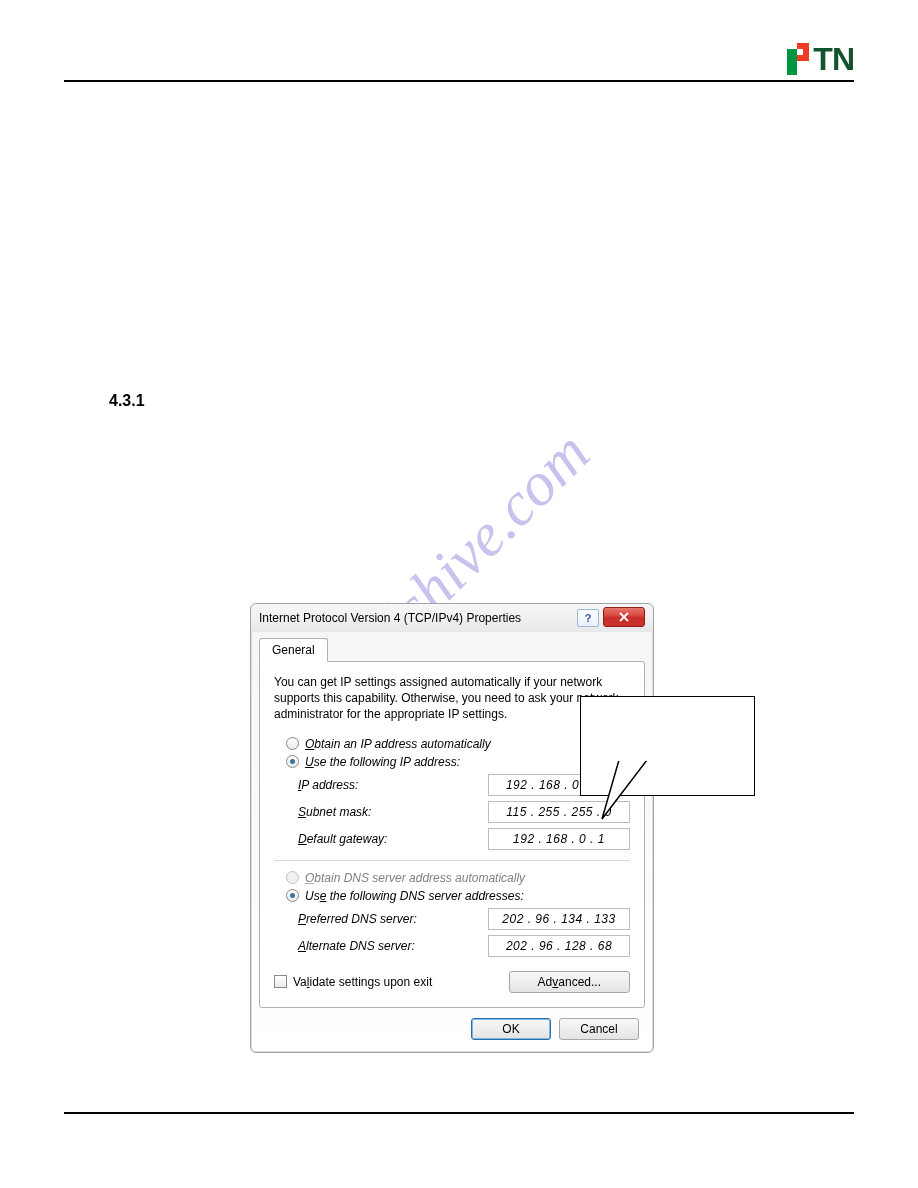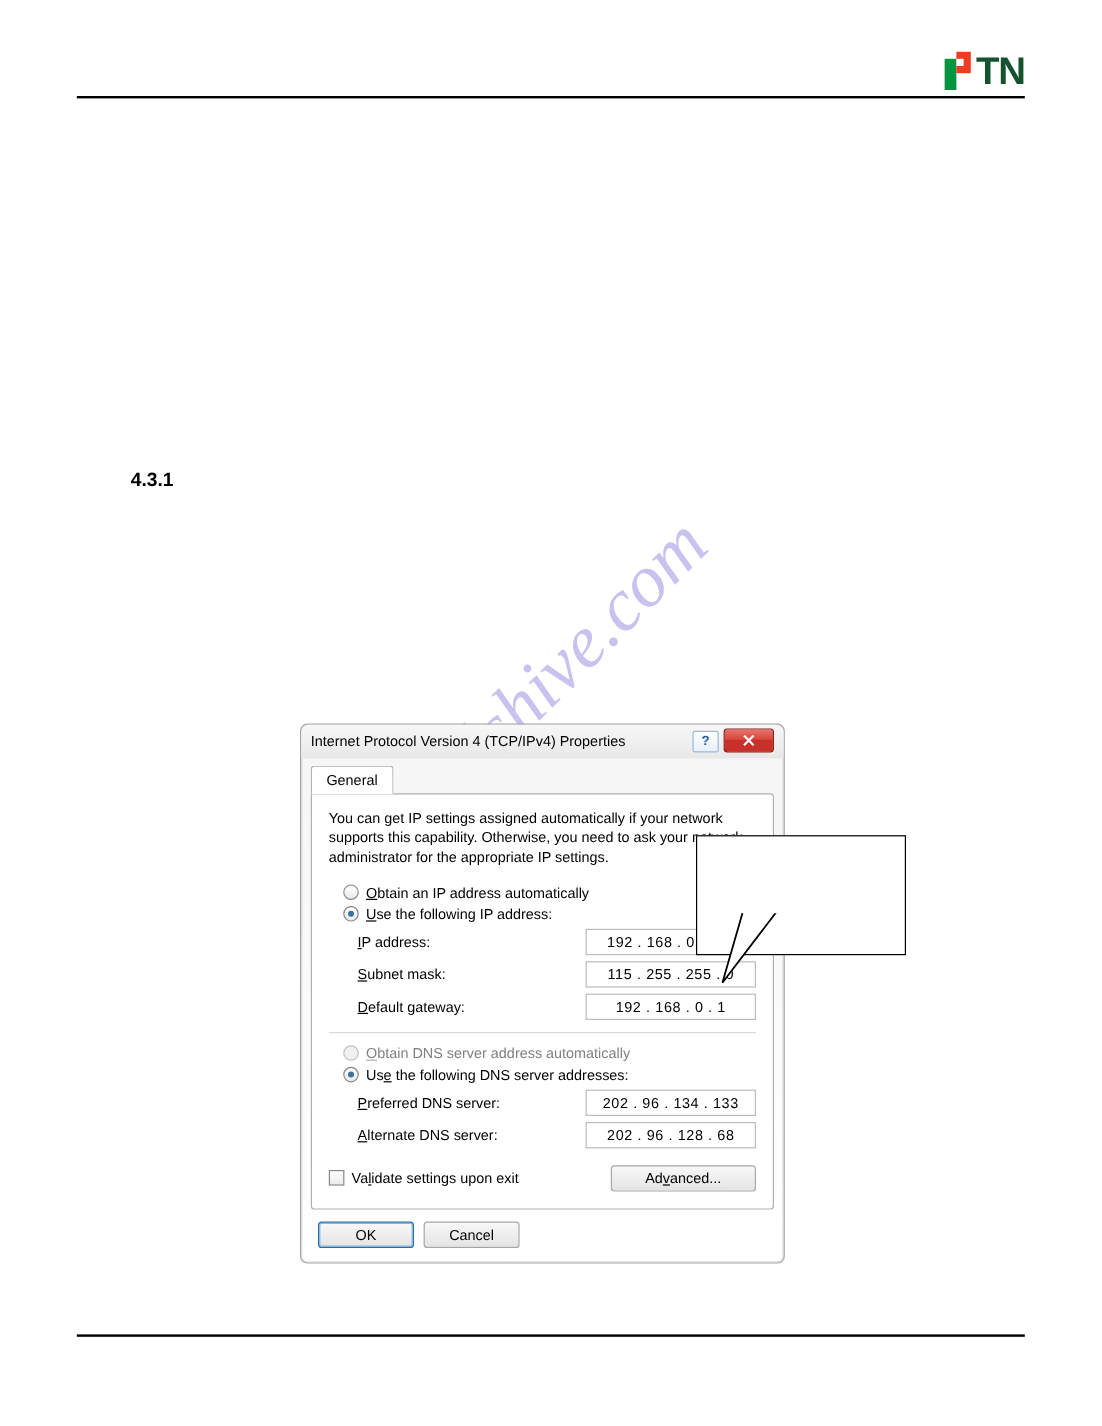--- a/index.html
+++ b/index.html
@@ -15,38 +15,38 @@
     .dialog { position: absolute; left: 250px; top: 603px; width: 404px; background: linear-gradient(#f5f5f5, #fff); border: 1px solid #a4a4a4; border-radius: 6px; box-shadow: 0 0 0 1px #ddd inset; font-size: 12px; }
     .titlebar { height: 28px; display: flex; align-items: center; padding: 0 8px; background: linear-gradient(#f7f7f7, #e8e8e8); border-radius: 6px 6px 0 0; position: relative; }
     .titlebar-text { flex: 1; font-family: "Segoe UI", sans-serif; color: #000; }
     .help-btn { width: 22px; height: 18px; border: 1px solid #9bb9db; border-radius: 2px; background: linear-gradient(#fefefe,#e8f0fb); display: inline-flex; align-items: center; justify-content: center; margin-right: 4px; color: #2a5c9a; font-weight: bold; font-size: 11px; }
     .close-btn { width: 42px; height: 20px; border: 1px solid #8a1f11; border-radius: 3px; background: linear-gradient(#e77471 0%, #d8453a 45%, #c9302c 50%, #c9302c 100%); display: inline-flex; align-items: center; justify-content: center; color: #fff; font-weight: bold; position: relative; top:-1px;}
     .close-btn svg { width: 10px; height: 10px; }
     .tabs { padding: 6px 8px 0 8px; }
     .tab { display: inline-block; padding: 4px 12px; border: 1px solid #b0b0b0; border-bottom-color: #fff; border-radius: 3px 3px 0 0; background: #fff; position: relative; z-index: 2; }
     .panel { margin: -1px 8px 0 8px; border: 1px solid #b0b0b0; border-radius: 0 3px 3px 3px; background: #fff; padding: 12px 14px 14px 14px; }
     .desc { line-height: 1.35; margin-bottom: 14px; }
-    .opt-group { margin-bottom: 6px; }
+    .opt-group { margin-bottom: 6px; font-style: italic; }
     .radio-row { display: flex; align-items: center; gap: 6px; margin: 4px 0 4px 12px; }
     .radio { width: 13px; height: 13px; border: 1px solid #888; border-radius: 50%; display: inline-flex; align-items: center; justify-content: center; background: linear-gradient(#fff,#eaeaea); }
     .radio.checked::after { content: ""; width: 5px; height: 5px; background: #38729f; border-radius: 50%; }
     .radio.disabled { border-color: #c0c0c0; background: #f0f0f0; }
     .radio-label u { text-decoration: underline; }
     .radio-label.disabled { color: #808080; }
     .field-row { display: flex; align-items: center; margin: 5px 0 5px 24px; gap: 40px; }
     .field-label { flex: 0 0 150px; }
     .field-label u { text-decoration: underline; }
     .ip-input { width: 164px; height: 22px; border: 1px solid #bcbcbc; background: #fff; display: inline-flex; align-items: center; justify-content: center; font-family: "Segoe UI", sans-serif; font-size: 12px; letter-spacing: 0.5px; padding: 0 6px; }
     .ip-input.highlight { }
     .divider { border: none; border-top: 1px solid #d9d9d9; margin: 10px 0; }
     .check-row { display: flex; align-items: center; gap: 6px; margin-top: 14px; }
     .checkbox { width: 13px; height: 13px; border: 1px solid #888; background: linear-gradient(#fff,#eaeaea); }
     .adv-btn { margin-left: auto; padding: 3px 28px; border: 1px solid #a7a7a7; border-radius: 3px; background: linear-gradient(#f8f8f8,#e4e4e4); min-width: 86px; text-align: center; }
     .adv-btn u { text-decoration: underline; }
-    .dlg-buttons { display: flex; justify-content: flex-start; gap: 8px; padding: 10px 14px 12px; }
+    .dlg-buttons { display: flex; justify-content: flex-end; gap: 8px; padding: 10px 14px 12px; }
     .btn { padding: 3px 0; width: 80px; border: 1px solid #a7a7a7; border-radius: 3px; background: linear-gradient(#f8f8f8,#e4e4e4); text-align: center; }
     .btn.primary { border: 1px solid #2d6da4; box-shadow: 0 0 0 1px #7cb8e8 inset; }
     .callout-box { position: absolute; left: 580px; top: 696px; width: 175px; height: 100px; border: 1.5px solid #000; background: #fff; }
     .callout-pointer { position: absolute; left: 601px; top: 760px; width: 70px; height: 60px; }
   </style>
 </head>
 <body>
 
 <div class="page">
 

